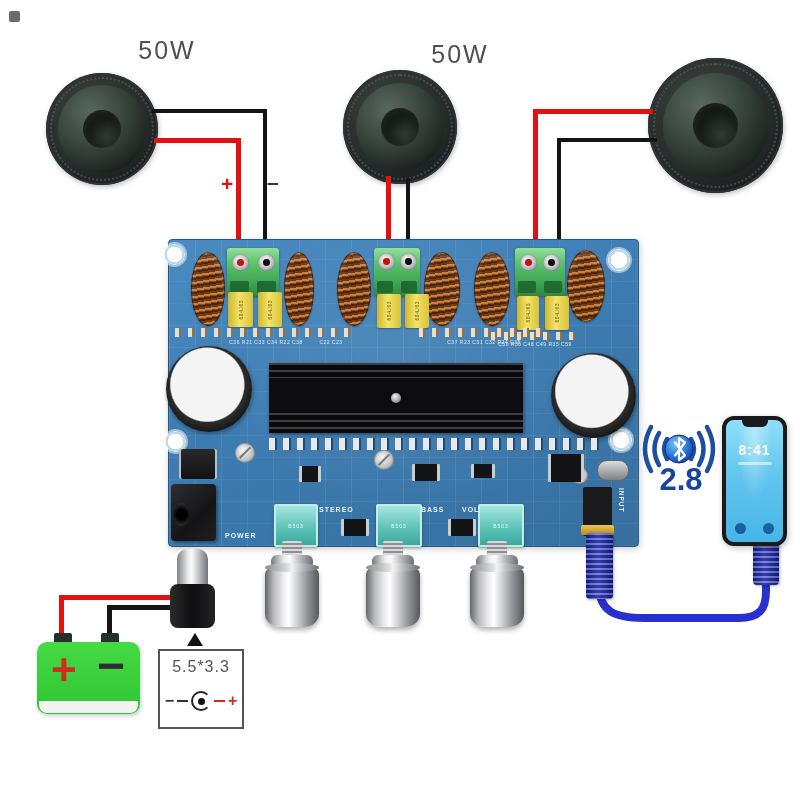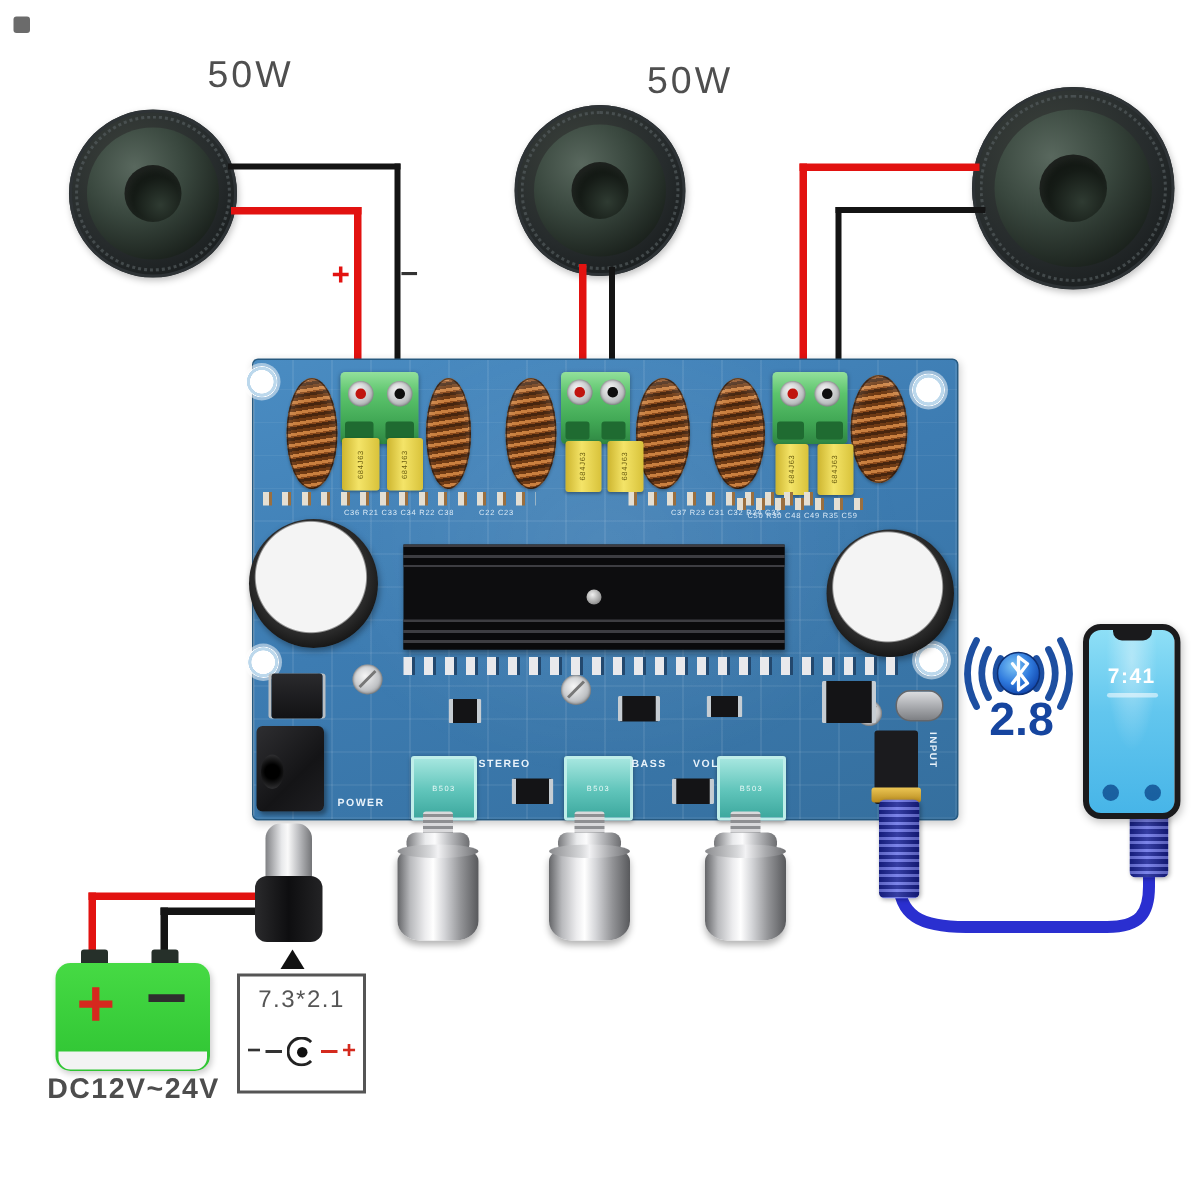--- a/index.html
+++ b/index.html
@@ -307,46 +307,45 @@
       <path d="M66,10 Q75,26 66,42"></path>
       <path d="M74,4 Q86,26 74,48"></path>
     </g>
     <circle cx="46" cy="26" r="14" fill="url(#btg)" stroke="#0d2f73" stroke-width="1"></circle>
     <path d="M42,19.5 L52,32.5 L46,37 L46,15 L52,19.5 L42,32.5" stroke="#ffffff" stroke-width="2.2" fill="none" stroke-linejoin="round" stroke-linecap="round"></path>
   </svg>
   <div class="btver" style="left:646px;top:462px;width:70px">2.8</div>
 
   <div class="phone" style="left:722px;top:416px;width:65px;height:130px">
     <div class="notch"></div>
-    <div class="ptime">7:41</div>
+    <div class="ptime">8:41</div>
     <div class="pdate"></div>
     <div class="picon" style="left:9px;bottom:8px"></div>
     <div class="picon" style="right:9px;bottom:8px"></div>
   </div>
 
   <div class="wire wred" style="left:59px;top:595px;width:114px;height:5px"></div>
   <div class="wire wred" style="left:59px;top:595px;width:5px;height:50px"></div>
   <div class="wire wblk" style="left:107px;top:605px;width:66px;height:5px"></div>
   <div class="wire wblk" style="left:107px;top:605px;width:5px;height:40px"></div>
 
   <div class="batt-term" style="left:54px;top:633px;width:18px;height:11px"></div>
   <div class="batt-term" style="left:101px;top:633px;width:18px;height:11px"></div>
   <div class="battery" style="left:37px;top:642px;width:103px;height:72px">
     <div class="batt-strip"></div>
     <div class="batt-sign" style="left:14px;top:6px;font-size:44px;color:#d5281e">+</div>
     <div class="batt-sign" style="left:60px;top:0px;font-size:48px;color:#2e2e2e">−</div>
   </div>
-  <div class="battlabel" style="left:24px;top:716px;width:130px">DC12V~24V</div>
 
   <div class="plug-barrel" style="left:177px;top:549px;width:31px;height:37px"></div>
   <div class="plug-body" style="left:170px;top:584px;width:45px;height:44px"></div>
   <div class="uptri" style="left:187px;top:633px"></div>
 
   <div class="specbox" style="left:158px;top:649px;width:82px;height:76px">
-    <div class="spectitle">7.3*2.1</div>
+    <div class="spectitle">5.5*3.3</div>
     <div class="polrow">
       <span class="polsign">−</span>
       <span class="poldash"></span>
       <span class="polcirc"></span>
       <span class="poldash r"></span>
       <span class="polsign r">+</span>
     </div>
   </div>
 
 </div>

